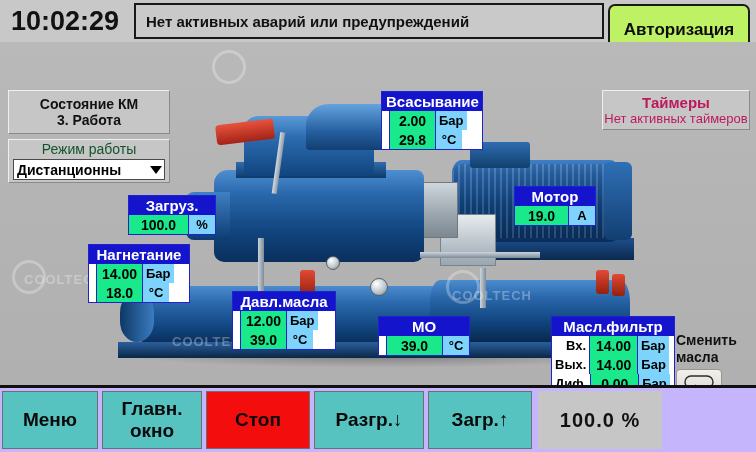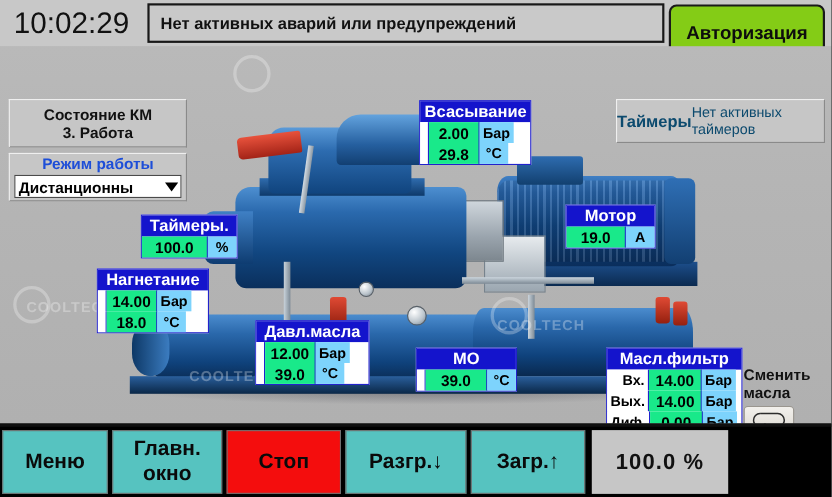--- a/index.html
+++ b/index.html
@@ -18,37 +18,37 @@
 
   
   #topbar {
     position: absolute; left: 0; top: 0; width: 756px; height: 42px;
     background: #c8c8c8;
     display: flex; align-items: center;
   }
   #clock {
     width: 130px; height: 36px;
     display: flex; align-items: center; justify-content: center;
-    font-size: 27px; font-weight: normal; color: #111;
+    font-size: 27px; font-weight: bold; color: #111;
     letter-spacing: 0px;
     font-family: "Liberation Sans", sans-serif;
   }
   #alarm-bar {
     position: absolute; left: 134px; top: 3px;
     width: 470px; height: 36px;
     background: #c9c9c9;
     border: 2px solid #181818;
     display: flex; align-items: center;
     padding-left: 10px;
     font-size: 15px; color: #111; font-weight: 600;
   }
   #auth-btn {
     position: absolute; right: 6px; top: 4px;
     width: 142px; height: 52px;
-    background: #84cc16;
+    background: #bef264;
     border: 2px solid #1a1a1a;
     border-radius: 7px;
     display: flex; align-items: center; justify-content: center;
     font-size: 17px; color: #0d0d0d; font-weight: 600;
     cursor: pointer;
   }
 
   
   #screen {
     position: absolute; left: 0; top: 42px; width: 756px; height: 343px;
@@ -257,46 +257,46 @@
     align-items: center; justify-content: center;
     font-size: 14px; color: #111; font-weight: 600;
   }
   #mode-panel {
     position: absolute; left: 8px; top: 97px; width: 162px; height: 44px;
     background: #c6c6c6;
     border: 1px solid #8a8a8a;
     border-top-color: #efefef; border-left-color: #efefef;
   }
   #mode-label {
-    text-align: center; font-size: 14px; color: #1d4ed8; font-weight: 700;
+    text-align: center; font-size: 14px; color: #14532d; font-weight: 400;
     line-height: 19px;
   }
   #mode-select {
     margin: 0 4px; height: 21px; background: #fff;
     border: 1px solid #4a4a4a;
     display: flex; align-items: center; justify-content: space-between;
     padding: 0 2px 0 3px;
     font-size: 14px; color: #000; font-weight: 600;
     cursor: pointer;
   }
   #mode-select .caret {
     width: 0; height: 0; margin-left: 3px;
     border-left: 6px solid transparent; border-right: 6px solid transparent;
     border-top: 8px solid #000;
   }
 
   
   #timers-panel {
-    position: absolute; right: 6px; top: 48px; width: 190px; height: 40px;
+    position: absolute; right: 6px; top: 48px; width: 148px; height: 40px;
     background: #c6c6c6;
     border: 1px solid #8a8a8a;
     border-top-color: #efefef; border-left-color: #efefef;
-    display: flex; flex-direction: row;
+    display: flex; flex-direction: column;
     align-items: center; justify-content: center;
-    color: #0c4a6e;
+    color: #be185d;
   }
   #timers-title { font-size: 15px; font-weight: bold; line-height: 17px; }
   #timers-sub { font-size: 13px; font-weight: normal; line-height: 16px; }
 
   
   #changescreen {
     position: absolute; left: 676px; top: 290px; width: 76px;
     display: flex; flex-direction: column; align-items: flex-start;
     color: #111;
   }
@@ -308,21 +308,21 @@
     background: linear-gradient(180deg,#f2f0ec,#ddd9d2);
     border: 1px solid #9a968f;
     border-radius: 4px;
     display: flex; align-items: center; justify-content: center;
     cursor: pointer;
   }
 
   
   #toolbar {
     position: absolute; left: 0; top: 385px; width: 756px; height: 67px;
-    background: #000000;
+    background: #c4b5fd;
     border-top: 3px solid #101010;
     display: flex; align-items: center;
   }
   .tb-btn {
     height: 58px; margin: 0 2px;
     border: 1px solid #6f6f6f;
     display: flex; align-items: center; justify-content: center;
     text-align: center;
     font-size: 19px; color: #0a0a0a; font-weight: 600;
     cursor: pointer;
@@ -426,21 +426,21 @@
         <div class="unit">Бар</div>
       </div>
       <div class="row">
         <div class="pad"></div>
         <div class="val">29.8</div>
         <div class="unit">°C</div>
       </div>
     </div>
 
     <div class="meas" id="m-load">
-      <div class="hdr">Таймеры.</div>
+      <div class="hdr">Загруз.</div>
       <div class="row">
         <div class="val" style="flex:1">100.0</div>
         <div class="unit">%</div>
       </div>
     </div>
 
     <div class="meas" id="m-discharge">
       <div class="hdr">Нагнетание</div>
       <div class="row">
         <div class="pad"></div>

